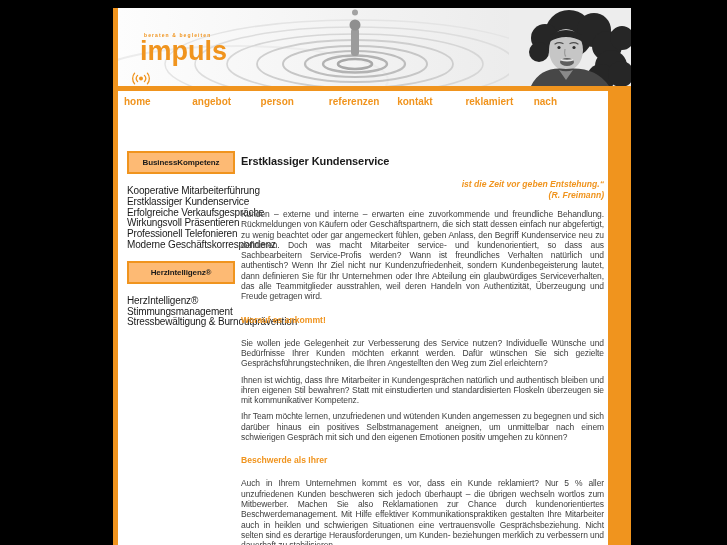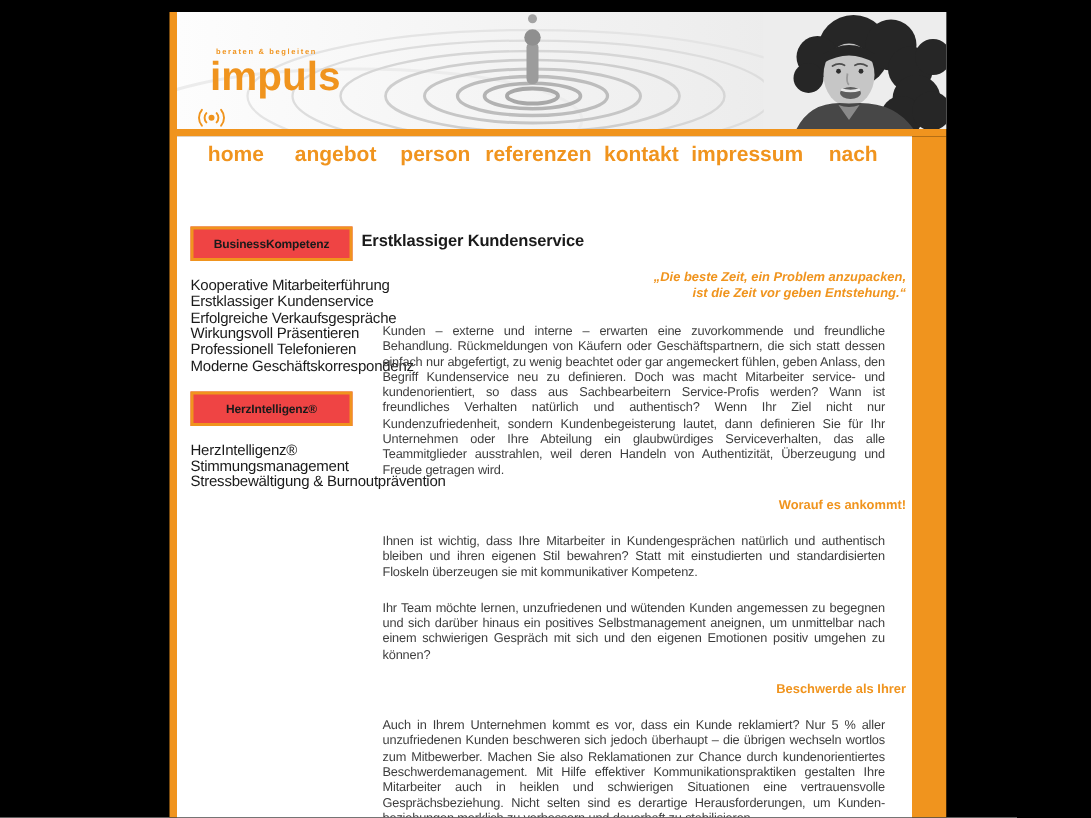--- a/index.html
+++ b/index.html
@@ -28,54 +28,54 @@
   .signal{position:absolute;left:2px;top:40px;}
   .portrait{position:absolute;right:0;top:0;display:block;}
   .orange-bar{width:513px;height:5px;background:#F0941E;}
   
   .below{display:flex;width:513px;min-height:454px;align-items:stretch;}
   .inner{width:490px;background:#fff;}
   .right-band{width:23px;background:#F0941E;}
   
   .nav{display:flex;height:21px;align-items:center;background:#fff;padding:0 6px;}
   .nav-link{
-    flex:1;text-align:center;font-size:14px;font-weight:bold;color:#F0941E;
+    flex:1;text-align:left;font-size:10px;font-weight:bold;color:#F0941E;
     text-decoration:none;cursor:pointer;white-space:nowrap;
   }
   
   .grid{display:flex;width:490px;}
   .sidebar{width:122px;padding:39px 0 0 9px;box-sizing:border-box;flex-shrink:0;}
   .side-box{
-    width:100px;border:2px solid #F0941E;background:#ef4444;
+    width:100px;border:2px solid #F0941E;background:#fdba74;
     text-align:center;font-size:8px;font-weight:bold;color:#1a1a1a;
     padding:5px 2px;letter-spacing:-0.1px;cursor:pointer;
   }
   .side-box.second{margin-top:10px;}
   .side-list{list-style:none;margin:12px 0 0 0;padding:0;}
   .side-item{
     font-size:10px;font-weight:normal;color:#1a1a1a;line-height:10.8px;
     letter-spacing:-0.15px;white-space:nowrap;cursor:pointer;
   }
   
   .content{flex:1;padding:43px 4px 0 1px;box-sizing:border-box;}
   .title{
     font-size:11px;font-weight:bold;color:#1a1a1a;margin:0 0 12px 0;
     letter-spacing:-0.1px;
   }
   .quote{
     text-align:right;color:#F0941E;font-weight:bold;font-style:italic;
     font-size:8.6px;line-height:11px;margin:0 0 8px 0;
   }
-  .blocks p{margin:14px;}
+  .blocks p{margin:0;}
   .blocks .paragraph{
     font-size:8.5px;line-height:10.3px;color:#3d3d3d;text-align:justify;
     letter-spacing:-0.1px;margin-bottom:6px;
   }
   .blocks .subhead{
-    text-align:right;color:#F0941E;font-weight:bold;font-size:8.6px;
+    text-align:left;color:#F0941E;font-weight:bold;font-size:8.6px;
     margin:13px 0 13px 0;
   }
 </style>
 </head>
 <body>
 
 <div class="stage">
   <div class="page">
 
     <div class="header">
@@ -157,21 +157,21 @@
             <a class="nav-link">home</a>
 
             <a class="nav-link">angebot</a>
 
             <a class="nav-link">person</a>
 
             <a class="nav-link">referenzen</a>
 
             <a class="nav-link">kontakt</a>
 
-            <a class="nav-link">impressum</a>
+            <a class="nav-link">reklamiert</a>
 
             <a class="nav-link">nach</a>
           </nav>
 
         <div class="grid">
 
           <aside class="sidebar">
             <div class="side-box">BusinessKompetenz</div>
             <ul class="side-list">
 
@@ -194,26 +194,27 @@
 
                 <li class="side-item">Stimmungsmanagement</li>
 
                 <li class="side-item">Stressbewältigung &amp; Burnoutprävention</li>
               </ul>
           </aside>
 
           <main class="content">
             <h1 class="title">Erstklassiger Kundenservice</h1>
             <div class="quote">
-              <div>„Die beste Zeit, ein Problem anzupacken,</div>
               <div>ist die Zeit vor geben Entstehung.“</div>
+              <div>(R. Freimann)</div>
             </div>
             <div class="blocks">
                 <p class="paragraph">Kunden – externe und interne – erwarten eine zuvorkommende und freundliche Behandlung. Rückmeldungen von Käufern oder Geschäftspartnern, die sich statt dessen einfach nur abgefertigt, zu wenig beachtet oder gar angemeckert fühlen, geben Anlass, den Begriff Kundenservice neu zu definieren. Doch was macht Mitarbeiter service- und kundenorientiert, so dass aus Sachbearbeitern Service-Profis werden? Wann ist freundliches Verhalten natürlich und authentisch? Wenn Ihr Ziel nicht nur Kundenzufriedenheit, sondern Kundenbegeisterung lautet, dann definieren Sie für Ihr Unternehmen oder Ihre Abteilung ein glaubwürdiges Serviceverhalten, das alle Teammitglieder ausstrahlen, weil deren Handeln von Authentizität, Überzeugung und Freude getragen wird.</p>
                 <p class="subhead">Worauf es ankommt!</p>
+                <p class="paragraph">Sie wollen jede Gelegenheit zur Verbesserung des Service nutzen? Individuelle Wünsche und Bedürfnisse Ihrer Kunden möchten erkannt werden. Dafür wünschen Sie sich gezielte Gesprächsführungstechniken, die Ihren Angestellten den Weg zum Ziel erleichtern?</p>
                 <p class="paragraph">Ihnen ist wichtig, dass Ihre Mitarbeiter in Kundengesprächen natürlich und authentisch bleiben und ihren eigenen Stil bewahren? Statt mit einstudierten und standardisierten Floskeln überzeugen sie mit kommunikativer Kompetenz.</p>
                 <p class="paragraph">Ihr Team möchte lernen, unzufriedenen und wütenden Kunden angemessen zu begegnen und sich darüber hinaus ein positives Selbstmanagement aneignen, um unmittelbar nach einem schwierigen Gespräch mit sich und den eigenen Emotionen positiv umgehen zu können?</p>
                 <p class="subhead">Beschwerde als Ihrer</p>
                 <p class="paragraph">Auch in Ihrem Unternehmen kommt es vor, dass ein Kunde reklamiert? Nur 5 % aller unzufriedenen Kunden beschweren sich jedoch überhaupt – die übrigen wechseln wortlos zum Mitbewerber. Machen Sie also Reklamationen zur Chance durch kundenorientiertes Beschwerdemanagement. Mit Hilfe effektiver Kommunikationspraktiken gestalten Ihre Mitarbeiter auch in heiklen und schwierigen Situationen eine vertrauensvolle Gesprächsbeziehung. Nicht selten sind es derartige Herausforderungen, um Kunden- beziehungen merklich zu verbessern und dauerhaft zu stabilisieren.</p>
               </div>
           </main>
 
         </div>
       </div>
       <div class="right-band"></div>

